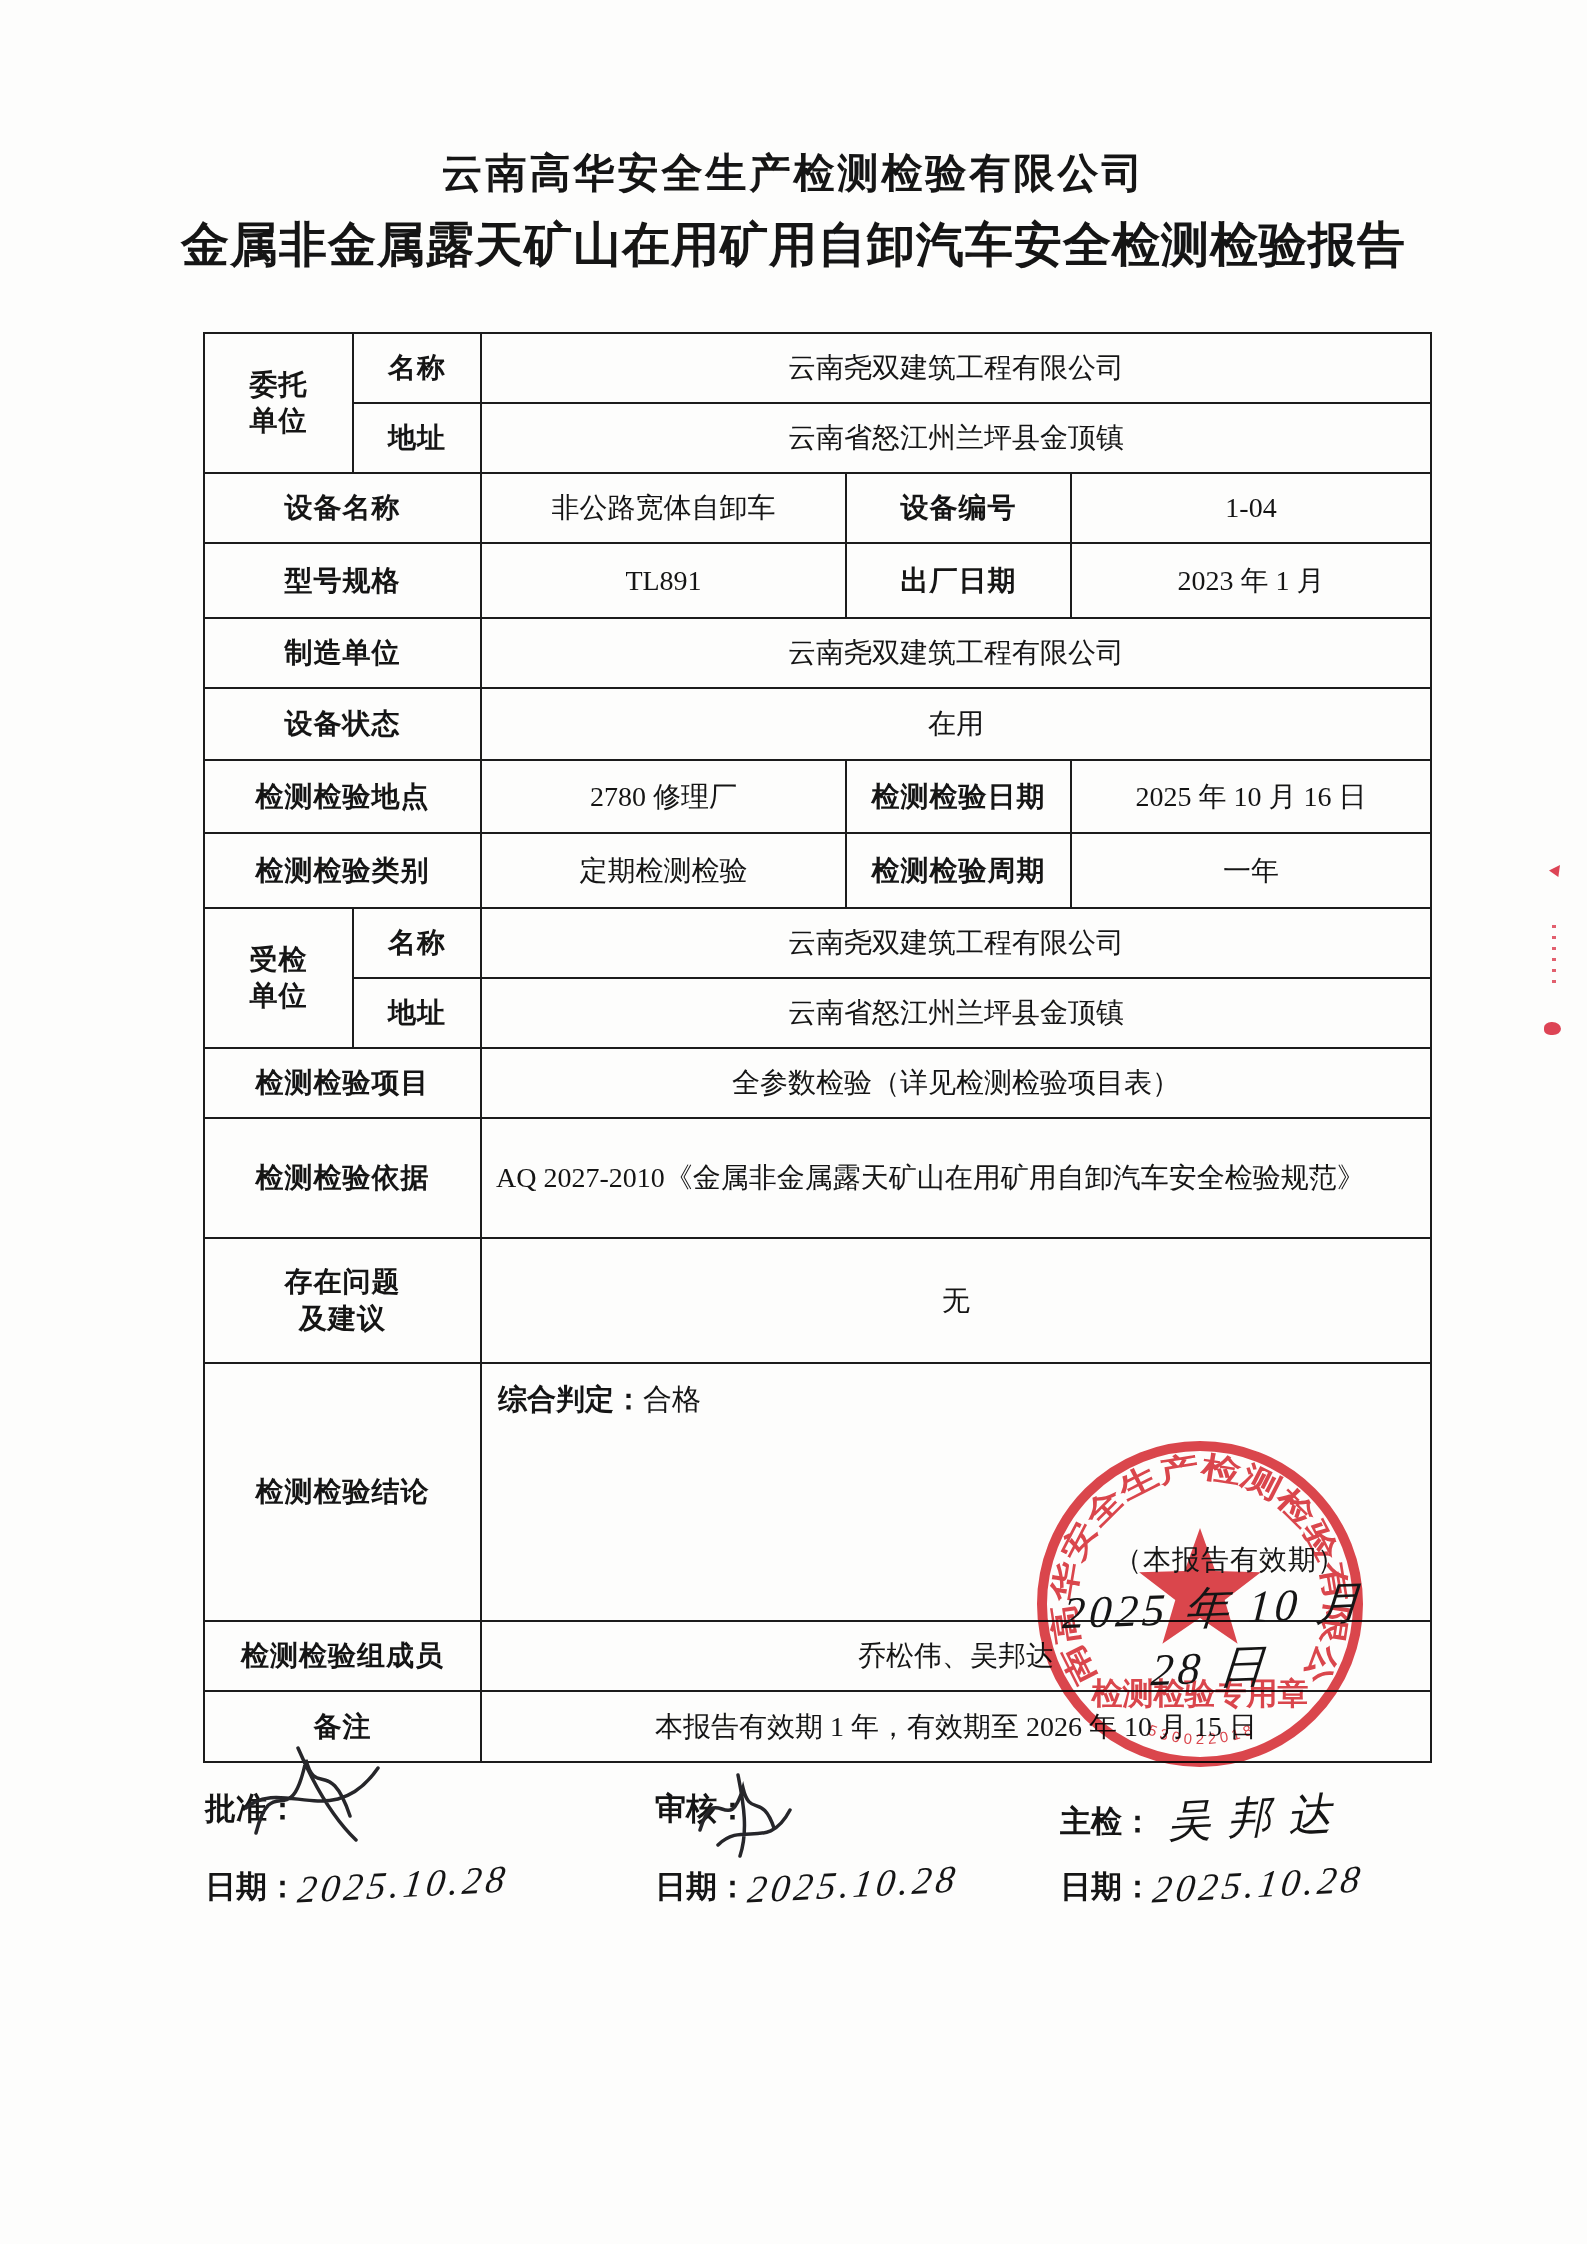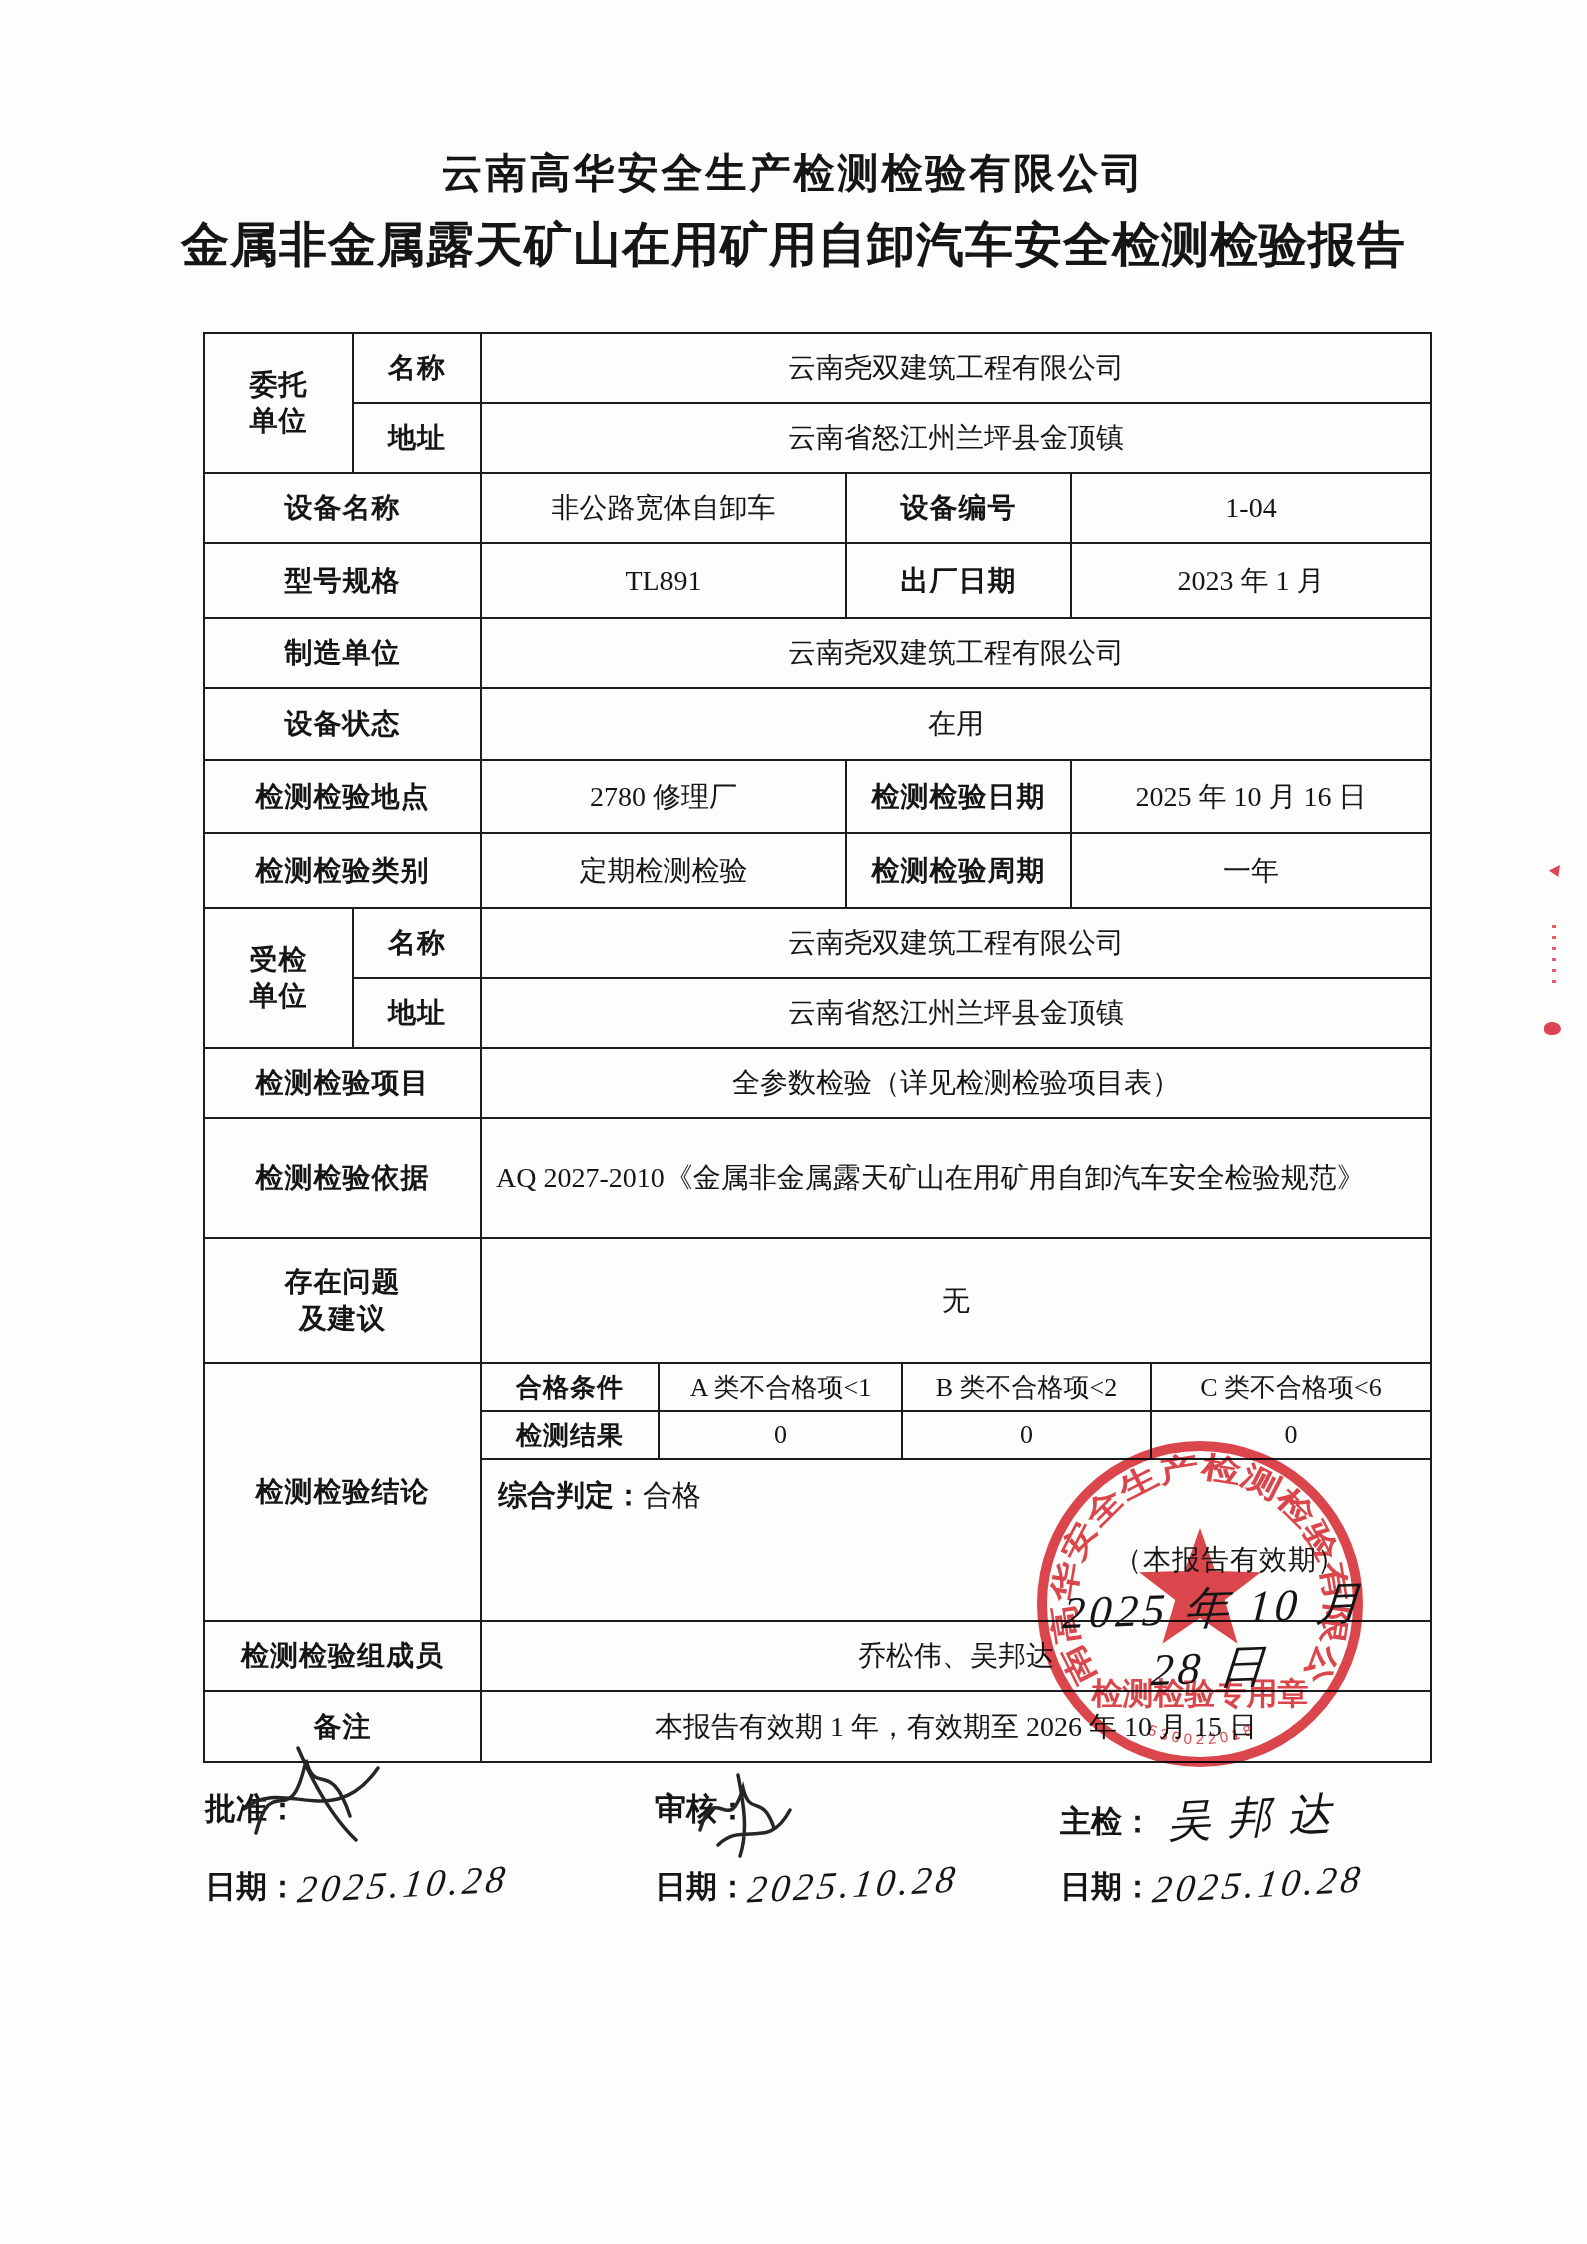--- a/index.html
+++ b/index.html
@@ -166,42 +166,20 @@
     <tr style="height:125px">
       <td colspan="2" class="lbl stack">
             <span>存在问题</span>
             <span>及建议</span>
           </td>
       <td colspan="3">无</td>
     </tr>
     <tr style="height:258px">
       <td colspan="2" class="lbl">检测检验结论</td>
       <td colspan="3" class="conc-cell">
-        <table class="inner">
-          <colgroup>
-                <col style="width:177px">
-                <col style="width:243px">
-                <col style="width:249px">
-                <col>
-              </colgroup>
-          <tbody>
-                <tr>
-            <td class="lbl">合格条件</td>
-            <td>A 类不合格项&lt;1</td>
-            <td>B 类不合格项&lt;2</td>
-            <td>C 类不合格项&lt;6</td>
-          </tr>
-          <tr>
-            <td class="lbl">检测结果</td>
-            <td>0</td>
-            <td>0</td>
-            <td>0</td>
-          </tr>
-        </tbody>
-            </table>
         <div class="verdict"><span class="v-lab">综合判定：</span><span>合格</span></div>
       </td>
     </tr>
     <tr style="height:70px">
       <td colspan="2" class="lbl">检测检验组成员</td>
       <td colspan="3">乔松伟、吴邦达</td>
     </tr>
     <tr style="height:71px">
       <td colspan="2" class="lbl">备注</td>
       <td colspan="3">本报告有效期 1 年，有效期至 2026 年 10 月 15 日</td>

